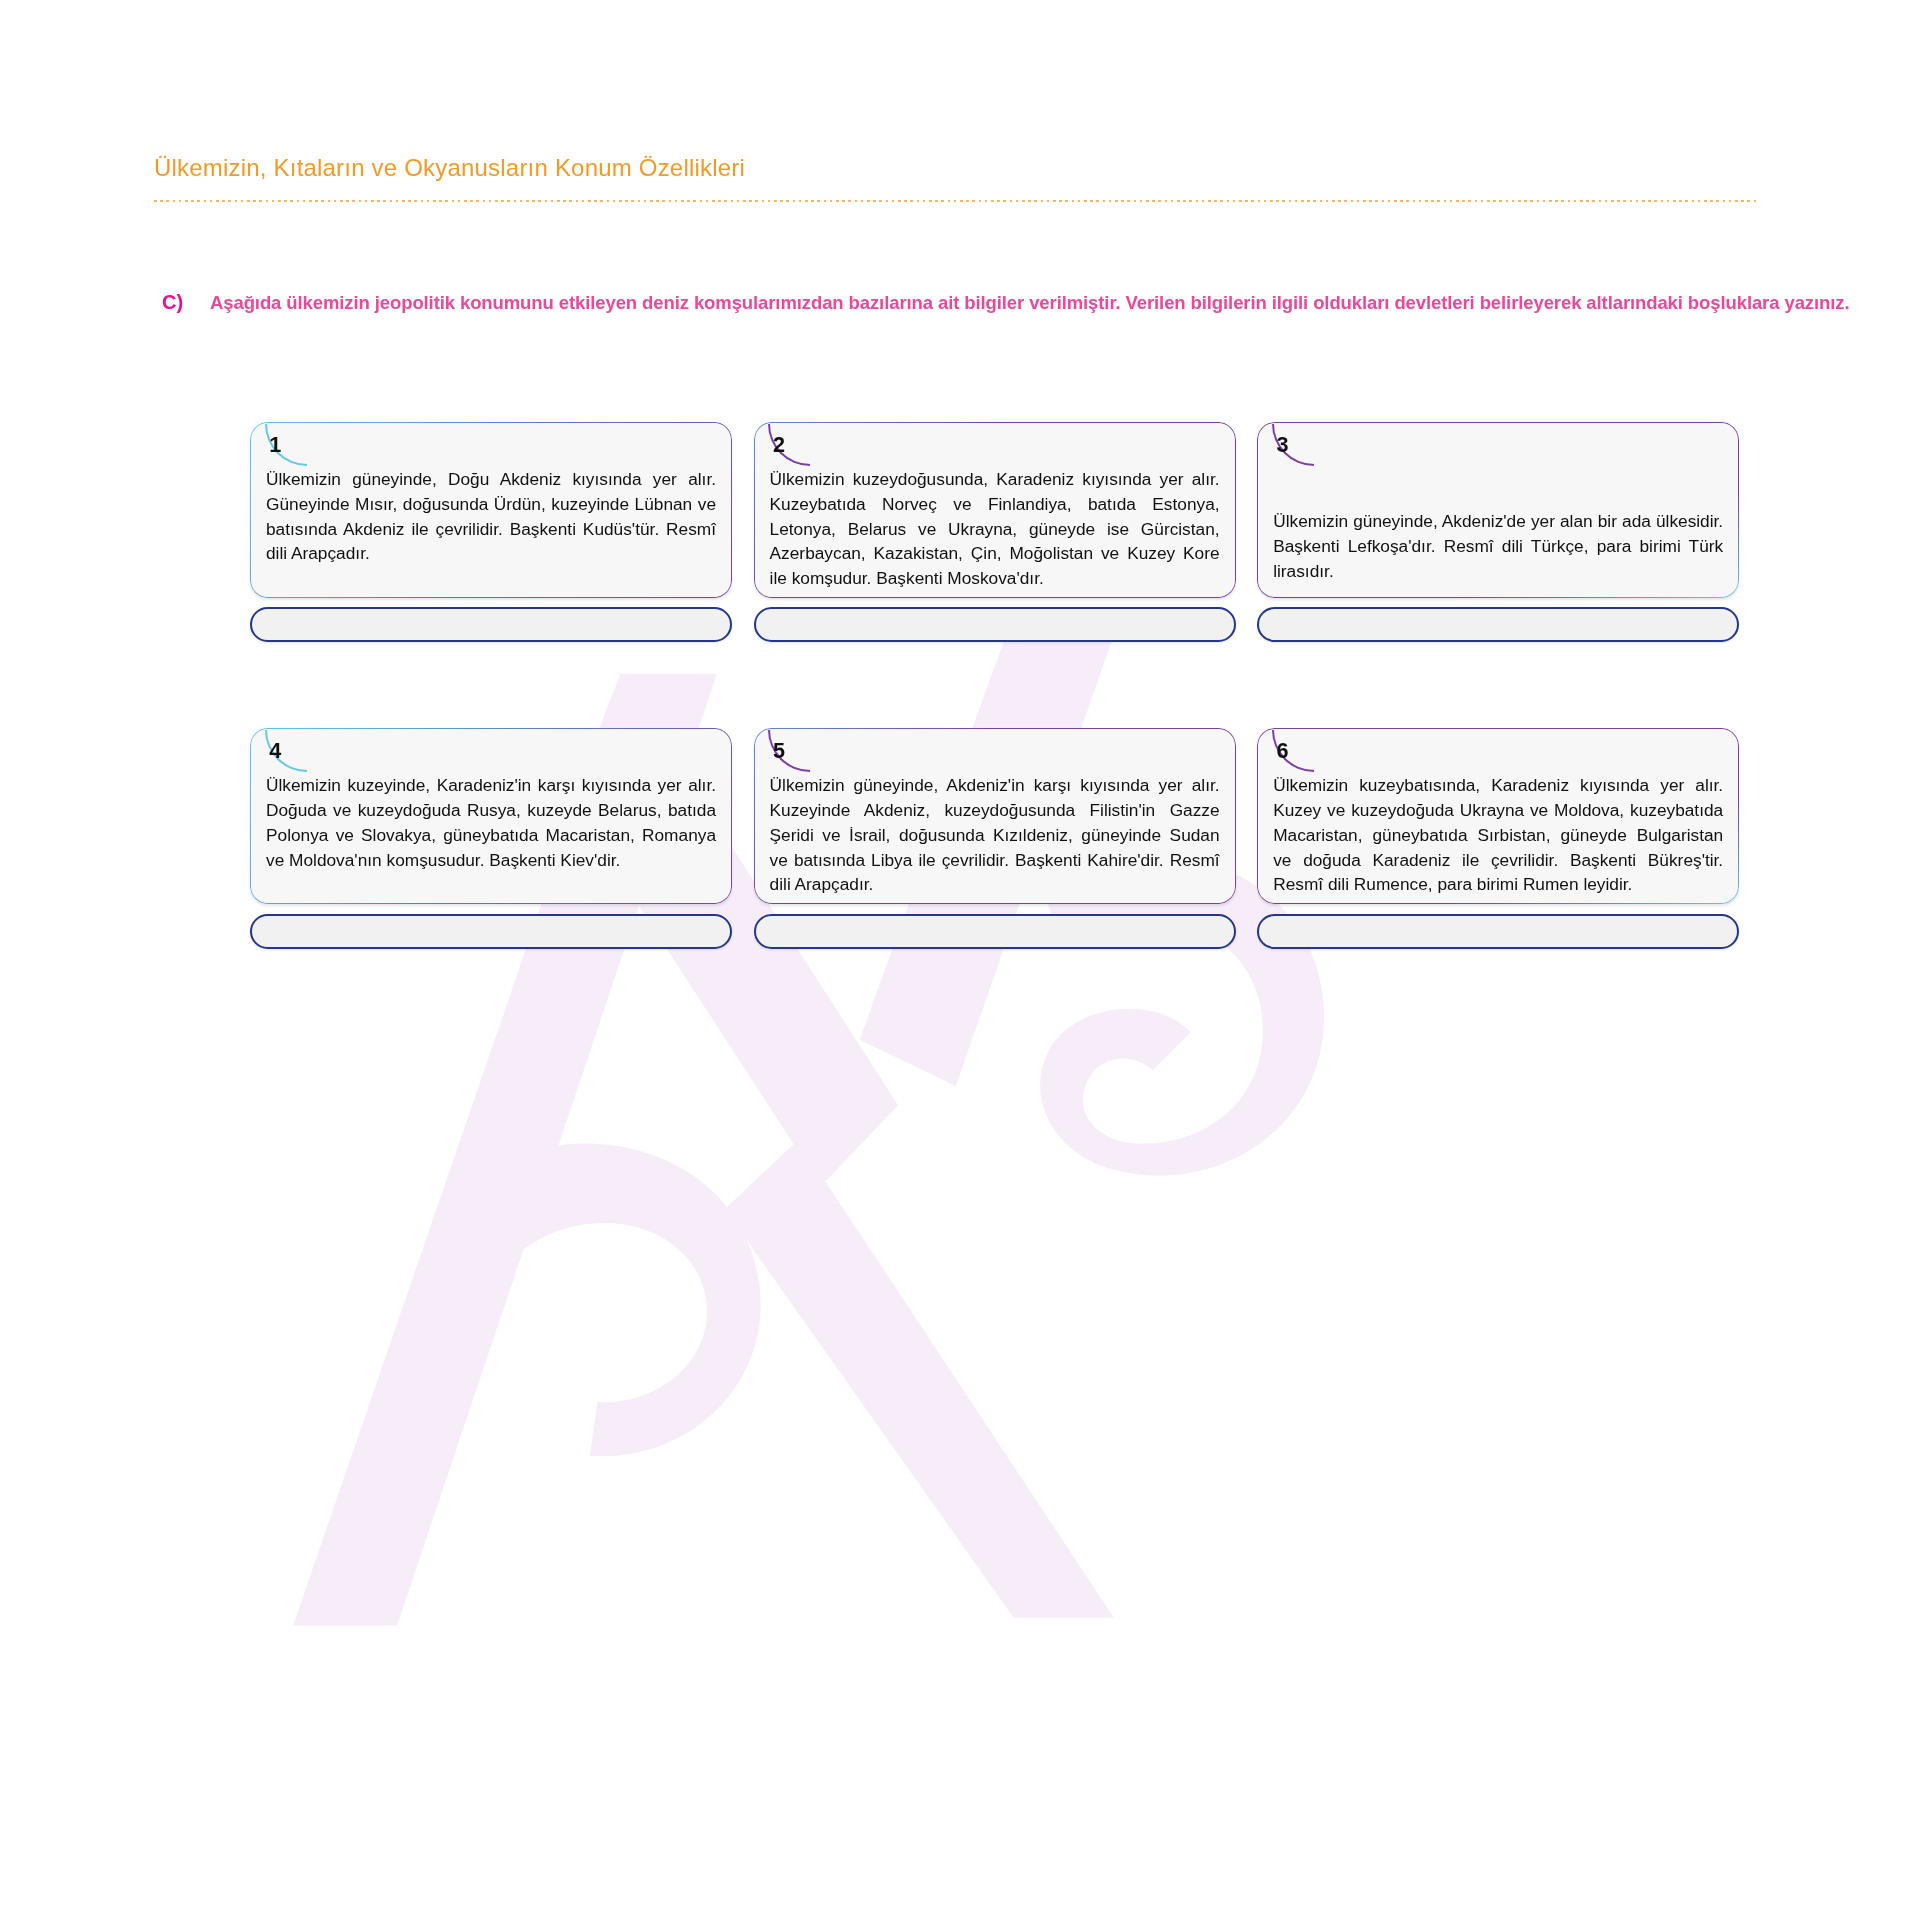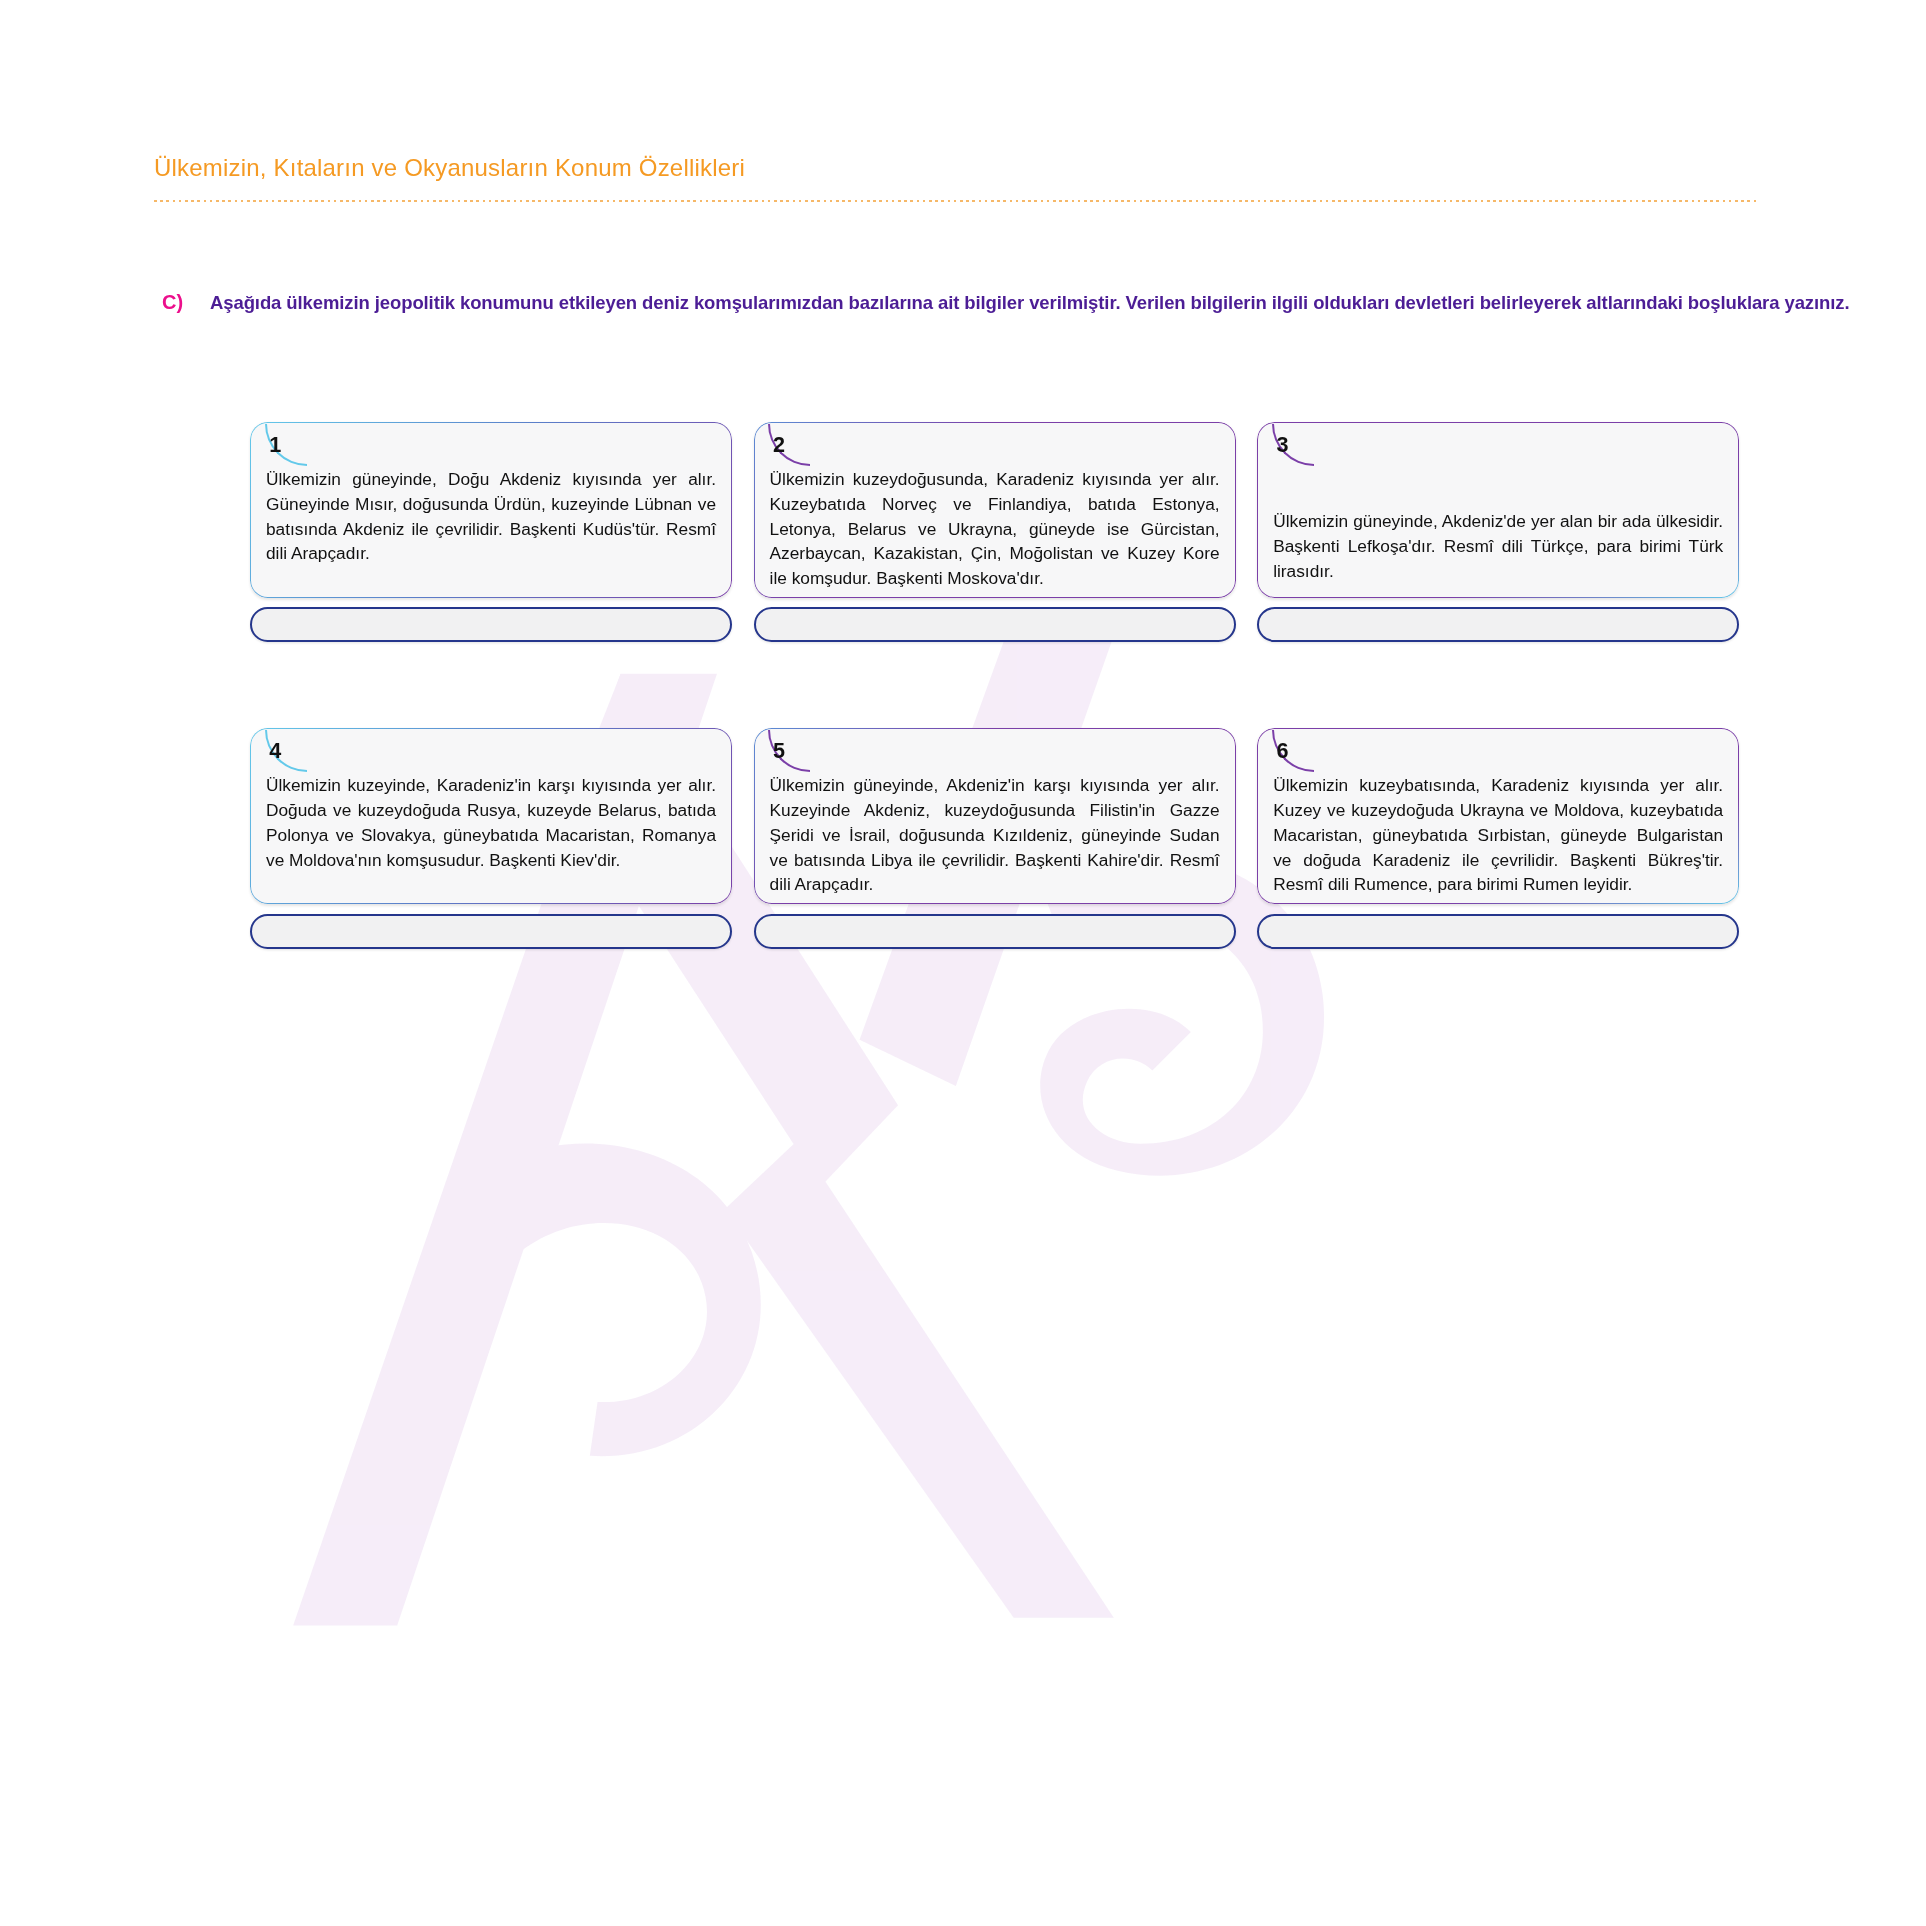--- a/index.html
+++ b/index.html
@@ -45,21 +45,21 @@
     font-size: 20px;
     font-weight: bold;
     color: #ec0f8c;
     width: 48px;
     flex: none;
     padding-top: 0.8px;
   }
   .sec-text {
     font-size: 18.5px;
     font-weight: bold;
-    color: #4c1d95;
+    color: #ec4899;
     line-height: 1.42;
     letter-spacing: -0.1px;
   }
   #sec-c { left: 162px; top: 262px; width: 1734px; }
   #sec-c .sec-text { width: 1687px; }
 
   
   .cards {
     position: absolute;
     left: 250px; top: 368px;

